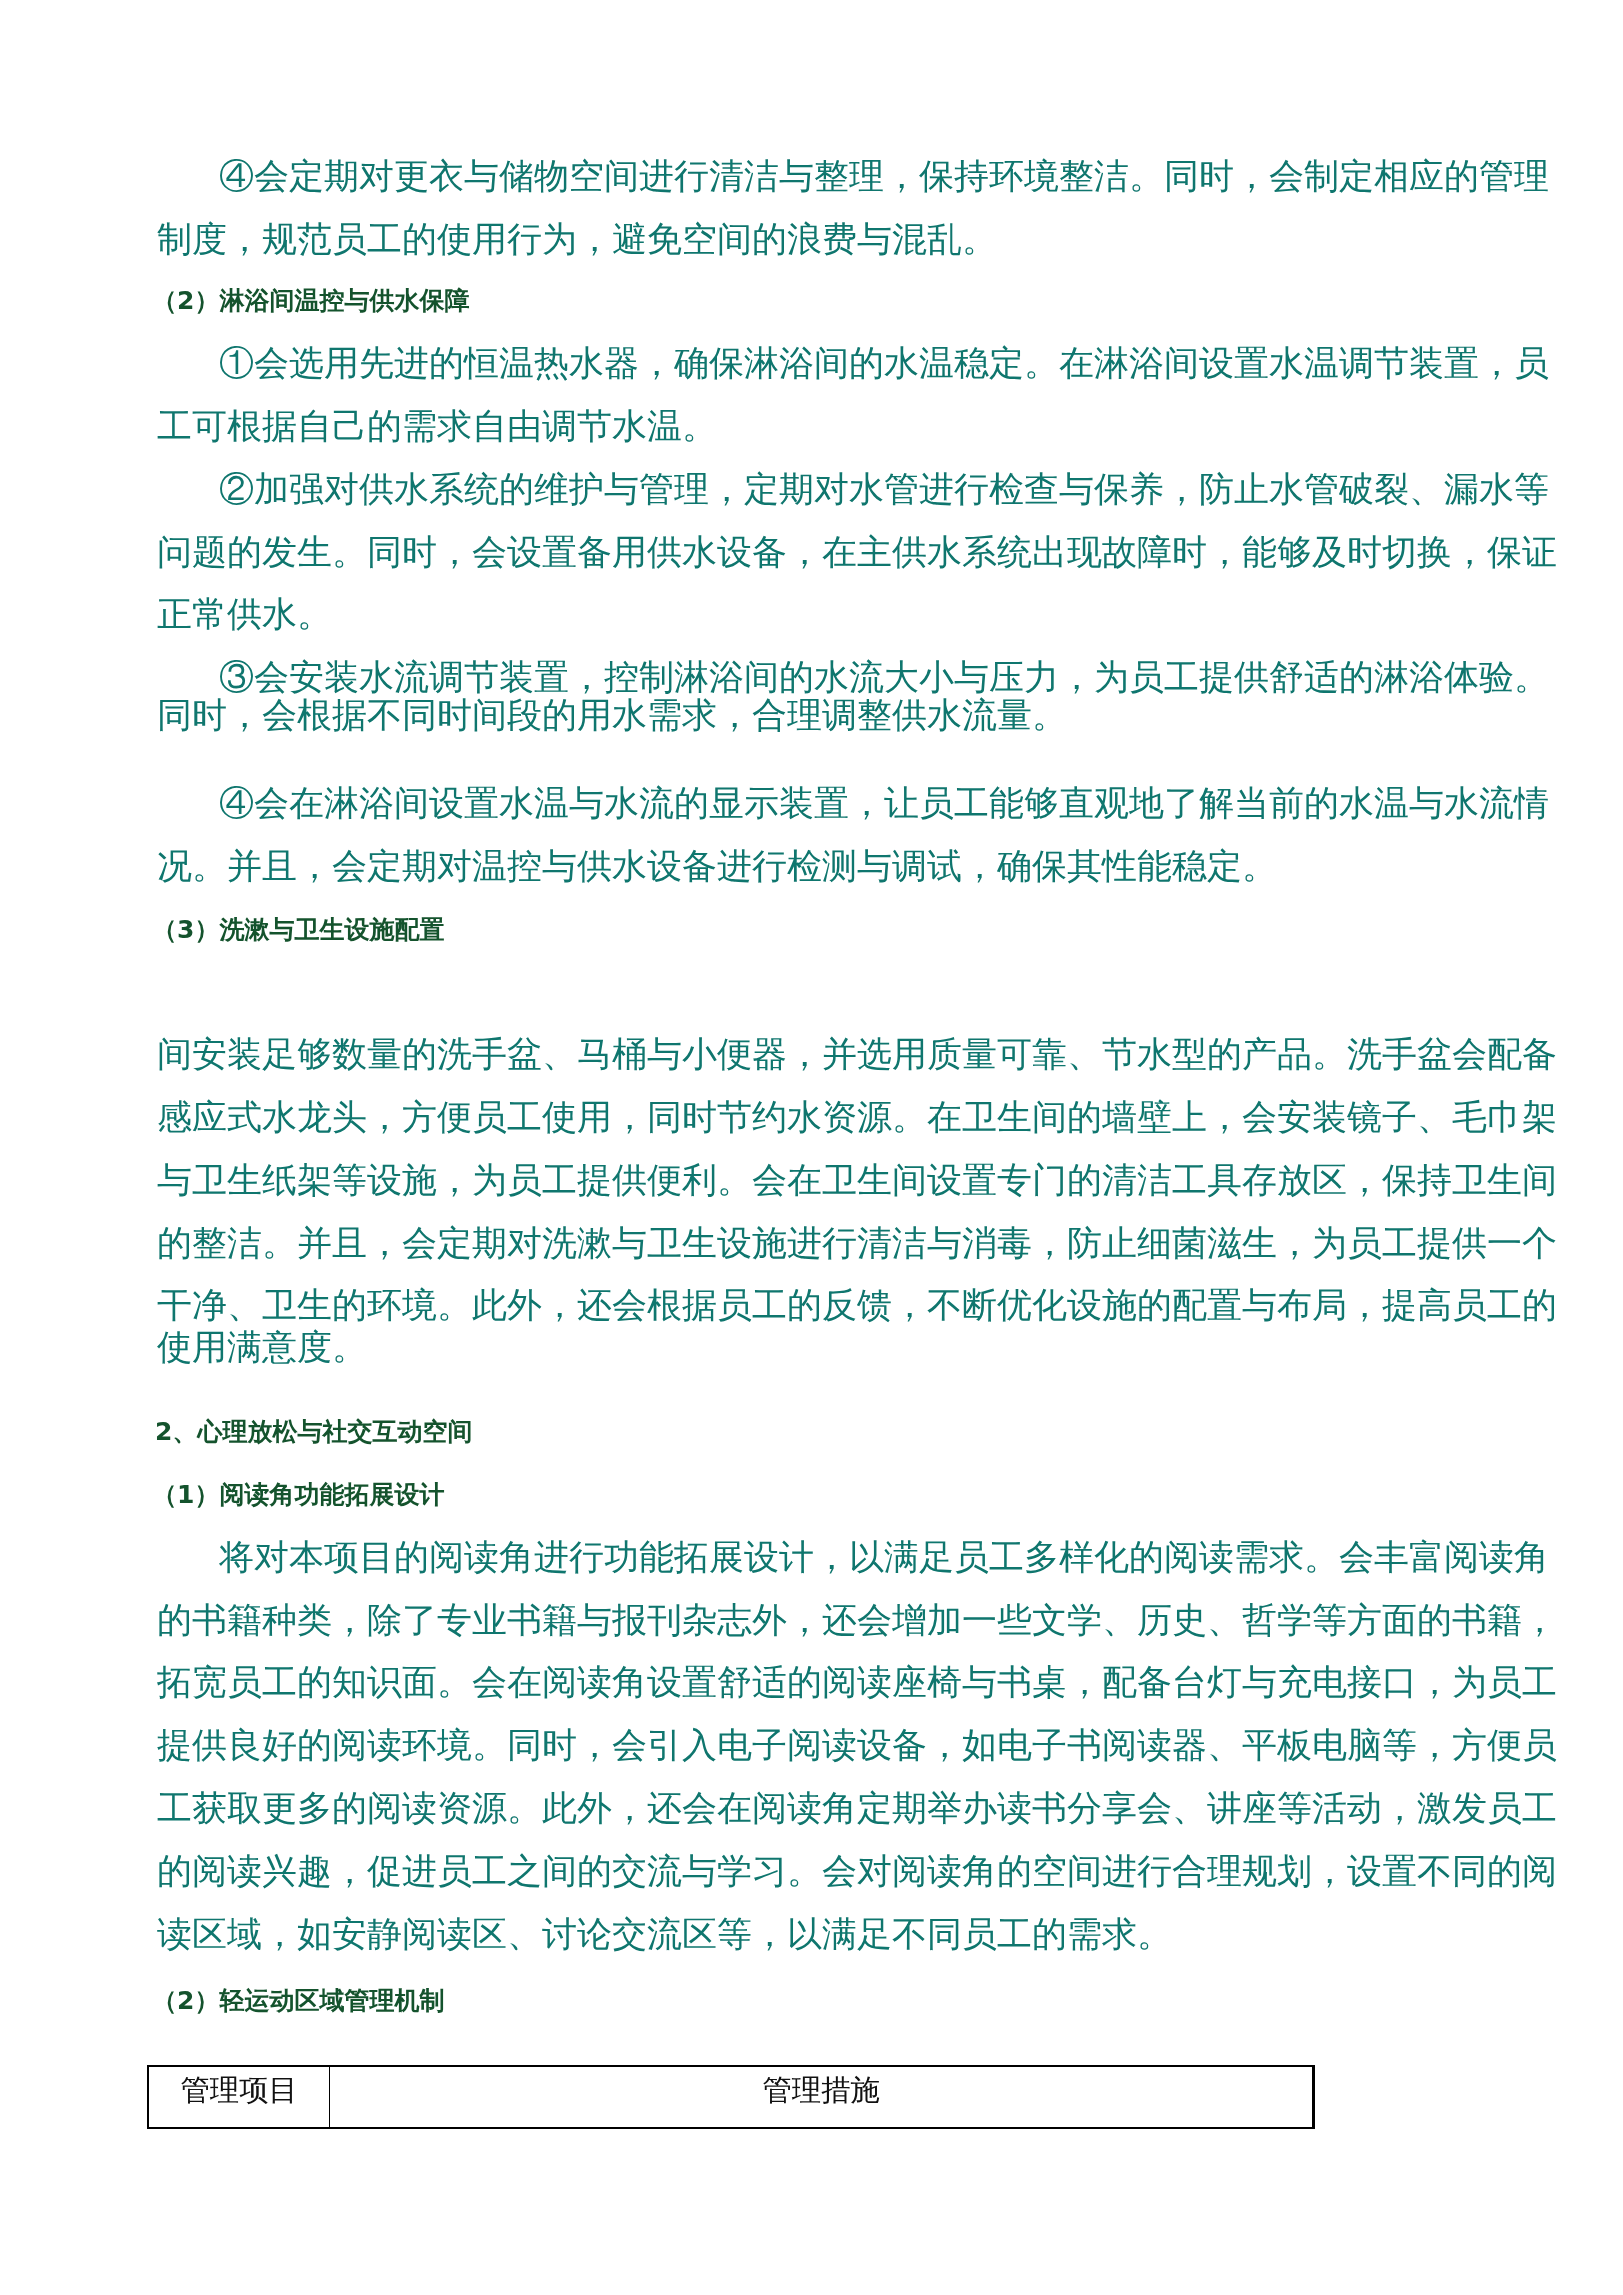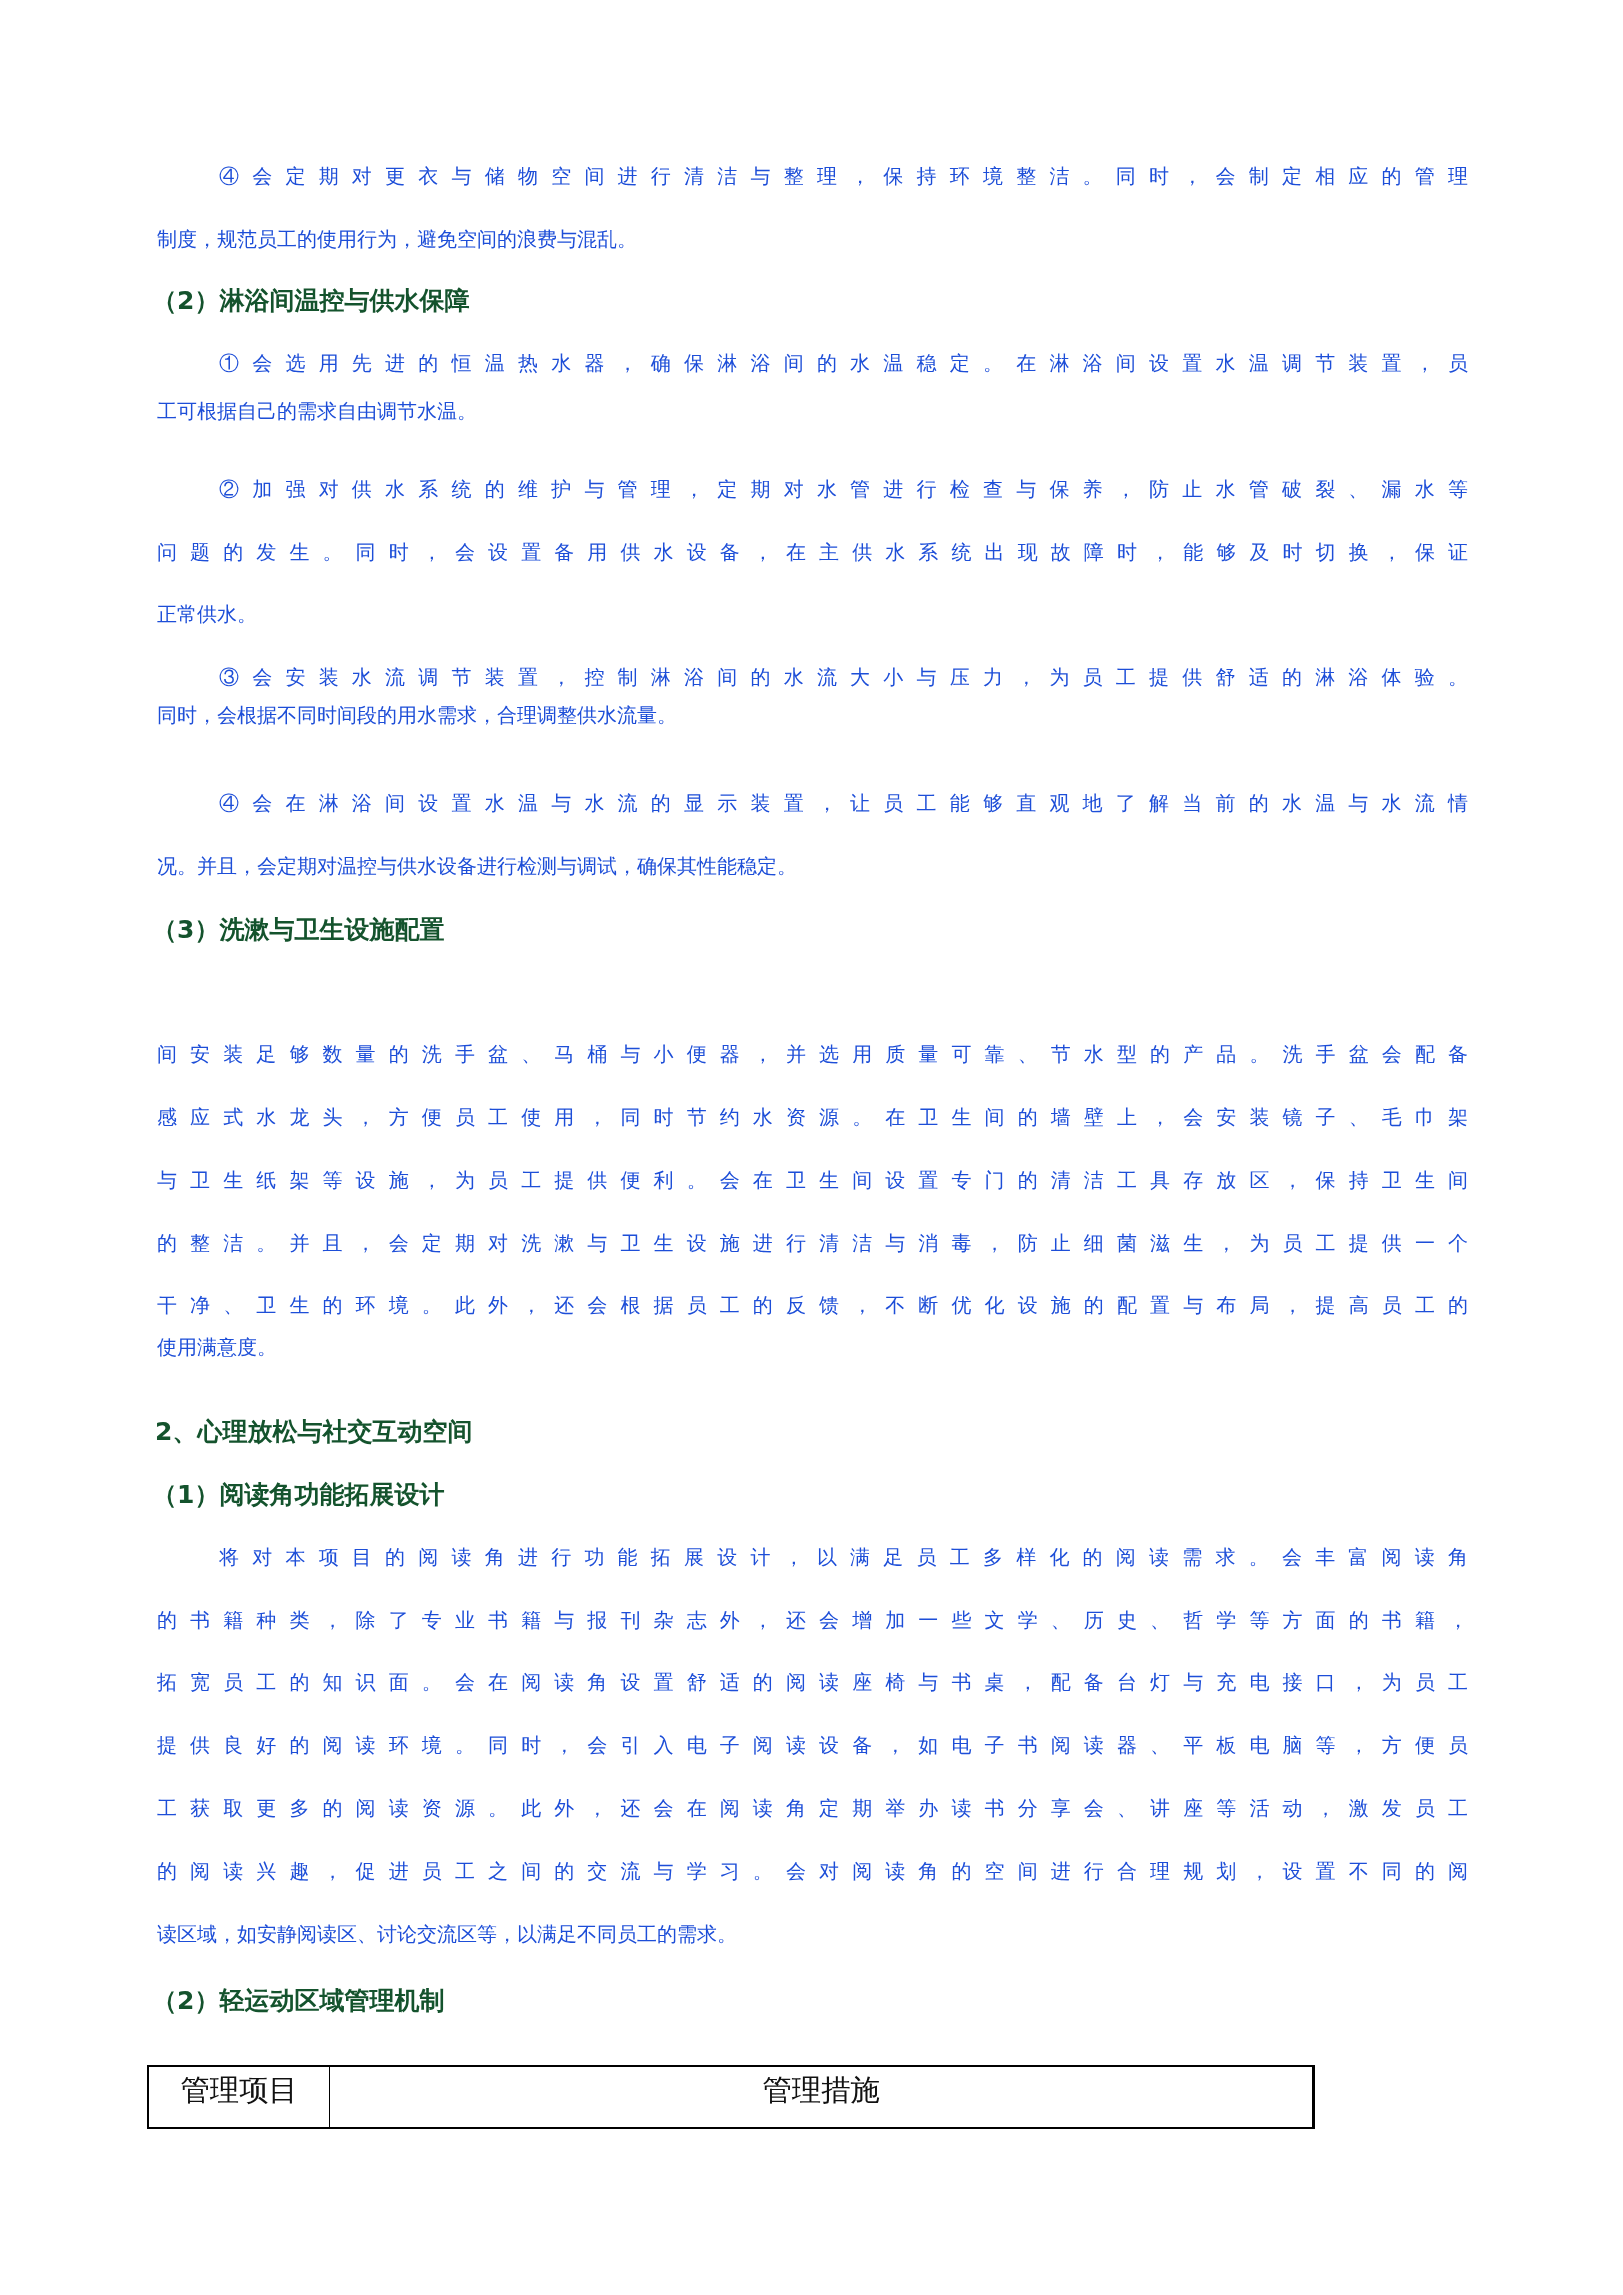--- a/index.html
+++ b/index.html
@@ -4,23 +4,23 @@
 <style>
   html, body { margin: 0; padding: 0; background: #ffffff; }
   body { width: 1623px; height: 2295px; position: relative; overflow: hidden; }
   .page { position: absolute; left: 0; top: 0; width: 1623px; height: 2295px; background: #ffffff; }
   .line {
     position: absolute;
     left: 157px;
     width: 1311px;
     height: 39px;
     font-family: "DejaVu Serif", "Liberation Serif", serif;
-    font-size: 20px;
+    font-size: 35px;
     line-height: 39px;
-    color: #1d4ed8;
+    color: #0f766e;
     white-space: nowrap;
     text-align: justify;
     text-align-last: justify;
   }
   .line.last { text-align-last: left; }
   .line.indent { left: 219px; width: 1249px; }
   .heading {
     position: absolute;
     left: 152px;
     height: 39px;
@@ -60,21 +60,21 @@
 <body>
 
 <div class="page">
 
   <div class="line indent" style="top:157px">④会定期对更衣与储物空间进行清洁与整理，保持环境整洁。同时，会制定相应的管理</div>
   <div class="line last" style="top:220px">制度，规范员工的使用行为，避免空间的浪费与混乱。</div>
 
   <div class="heading" style="top:281px">（2）淋浴间温控与供水保障</div>
 
   <div class="line indent" style="top:344px">①会选用先进的恒温热水器，确保淋浴间的水温稳定。在淋浴间设置水温调节装置，员</div>
-  <div class="line last" style="top:392px">工可根据自己的需求自由调节水温。</div>
+  <div class="line last" style="top:407px">工可根据自己的需求自由调节水温。</div>
 
   <div class="line indent" style="top:470px">②加强对供水系统的维护与管理，定期对水管进行检查与保养，防止水管破裂、漏水等</div>
   <div class="line" style="top:533px">问题的发生。同时，会设置备用供水设备，在主供水系统出现故障时，能够及时切换，保证</div>
   <div class="line last" style="top:595px">正常供水。</div>
 
   <div class="line indent" style="top:658px">③会安装水流调节装置，控制淋浴间的水流大小与压力，为员工提供舒适的淋浴体验。</div>
   <div class="line last" style="top:696px">同时，会根据不同时间段的用水需求，合理调整供水流量。</div>
 
   <div class="line indent" style="top:784px">④会在淋浴间设置水温与水流的显示装置，让员工能够直观地了解当前的水温与水流情</div>
   <div class="line last" style="top:847px">况。并且，会定期对温控与供水设备进行检测与调试，确保其性能稳定。</div>

